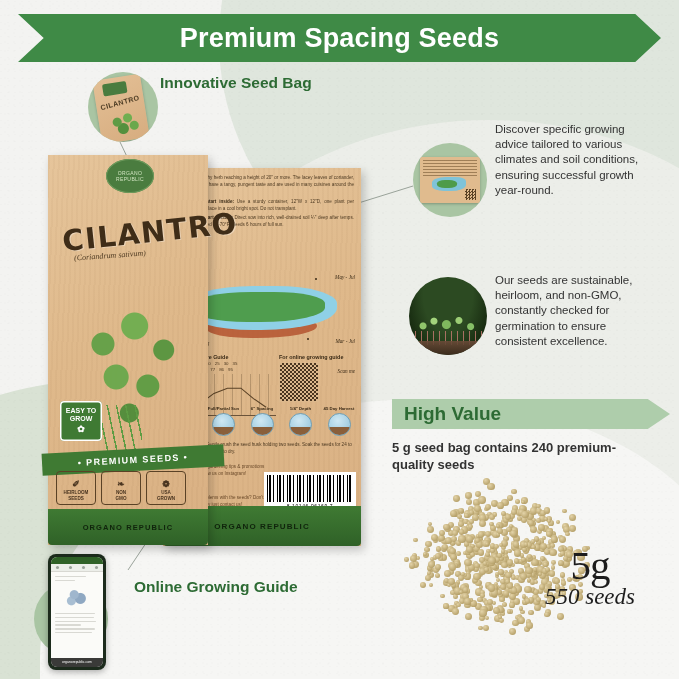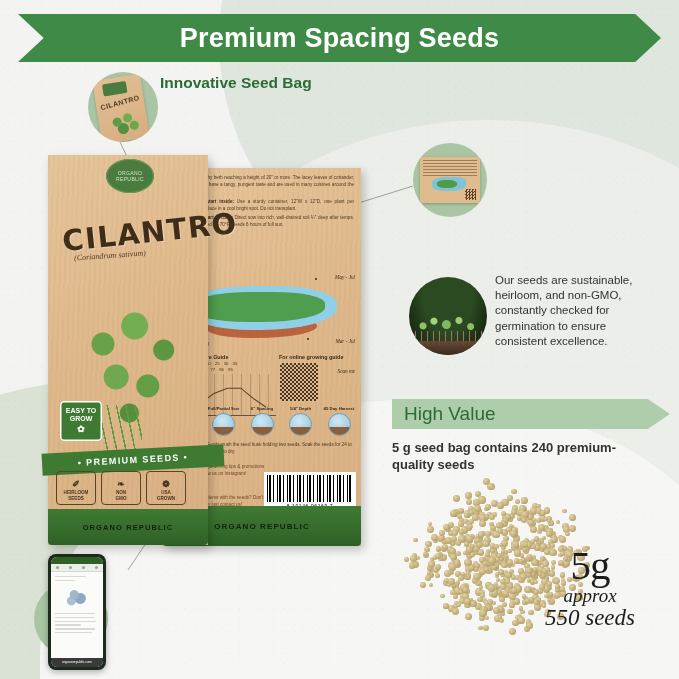--- a/index.html
+++ b/index.html
@@ -220,21 +220,21 @@
   .pf-badge .glyph { font-size:9px; margin-bottom:1px; }
   .pf-foot { position:absolute; left:0; right:0; bottom:0; height:36px;
     background:linear-gradient(#3f7a33,#2f6127);
     display:flex; align-items:center; justify-content:center; border-radius:0 0 4px 4px;}
   .pf-foot span { color:#10240c; font-size:7.5px; font-weight:bold; letter-spacing:1.1px;}
 
   
   .hv-banner { position:absolute; left:392px; top:399px; width:278px; height:30px;
     background:#aecdab; clip-path:polygon(0 0, 92% 0, 100% 50%, 92% 100%, 0 100%);
     display:flex; align-items:center; padding-left:12px;}
-  .hv-banner span { color:#2d6b34; font-size:19px; font-weight:normal; }
+  .hv-banner span { color:#2d6b34; font-size:19px; font-weight:bold; }
   .hv-sub { position:absolute; left:392px; top:440px; width:250px; font-size:13px;
     font-weight:bold; color:#333; line-height:1.3;}
 
   
   .seed-pile { position:absolute; left:404px; top:478px; width:190px; height:160px; }
   .seed { position:absolute; border-radius:50%;
     background:radial-gradient(circle at 35% 32%, #e3d3a8, #b9a46d 70%, #9c8856); }
 
   
   .gram-txt { position:absolute; right:16px; top:546px; width:146px; text-align:center;
@@ -471,27 +471,29 @@
   <div class="sprouts"></div>
   <div class="stems"></div>
   <div class="soil"></div>
 </div>
 
 <div class="callout c-seedbag">
   <h3>Innovative Seed Bag</h3>
 </div>
 
 <div class="callout c-tips">
+  <p>Discover specific growing advice tailored to various climates and soil conditions, ensuring successful growth year-round.</p>
 </div>
 
 <div class="callout c-grow">
   <p>Our seeds are sustainable, heirloom, and non-GMO, constantly checked for germination to ensure consistent excellence.</p>
 </div>
 
 <div class="callout c-guide">
+  <h3>Online Growing Guide</h3>
 </div>
 
 <div class="hv-banner">
   <span>High Value</span>
 </div>
 <div class="hv-sub">5 g seed bag contains 240 premium-quality seeds</div>
 
 <div class="seed-pile" id="seed-pile">
     <div class="seed" style="left: 69.9189px; top: 69.999px; width: 5.24473px; height: 5.24473px;"></div>
     <div class="seed" style="left: 130.642px; top: 63.6672px; width: 6.68043px; height: 6.68043px;"></div>
@@ -1110,21 +1112,20 @@
     <div class="seed" style="left: 52.2016px; top: 124.876px; width: 4.52436px; height: 4.52436px;"></div>
     <div class="seed" style="left: 30.7632px; top: 75.0833px; width: 6.34968px; height: 6.34968px;"></div>
     <div class="seed" style="left: 138.135px; top: 125.405px; width: 4.22113px; height: 4.22113px;"></div>
     <div class="seed" style="left: 103.216px; top: 104.567px; width: 6.18036px; height: 6.18036px;"></div>
     <div class="seed" style="left: 31.25px; top: 95.3855px; width: 5.03197px; height: 5.03197px;"></div>
     <div class="seed" style="left: 84.7445px; top: 43.5784px; width: 4.88298px; height: 4.88298px;"></div>
   </div>
 
 <div class="gram-txt">
   <div class="gram-big">5g</div>
-  <div class="gram-mid">approx</div>
   <div class="gram-low">550 seeds</div>
 </div>
 
 <div class="phone-circle"></div>
 <div class="phone">
   <div class="phone-screen">
     <div class="ps-top"></div>
     <div class="ps-bar">
       <span class="ps-dot"></span>
       <span class="ps-dot"></span>

